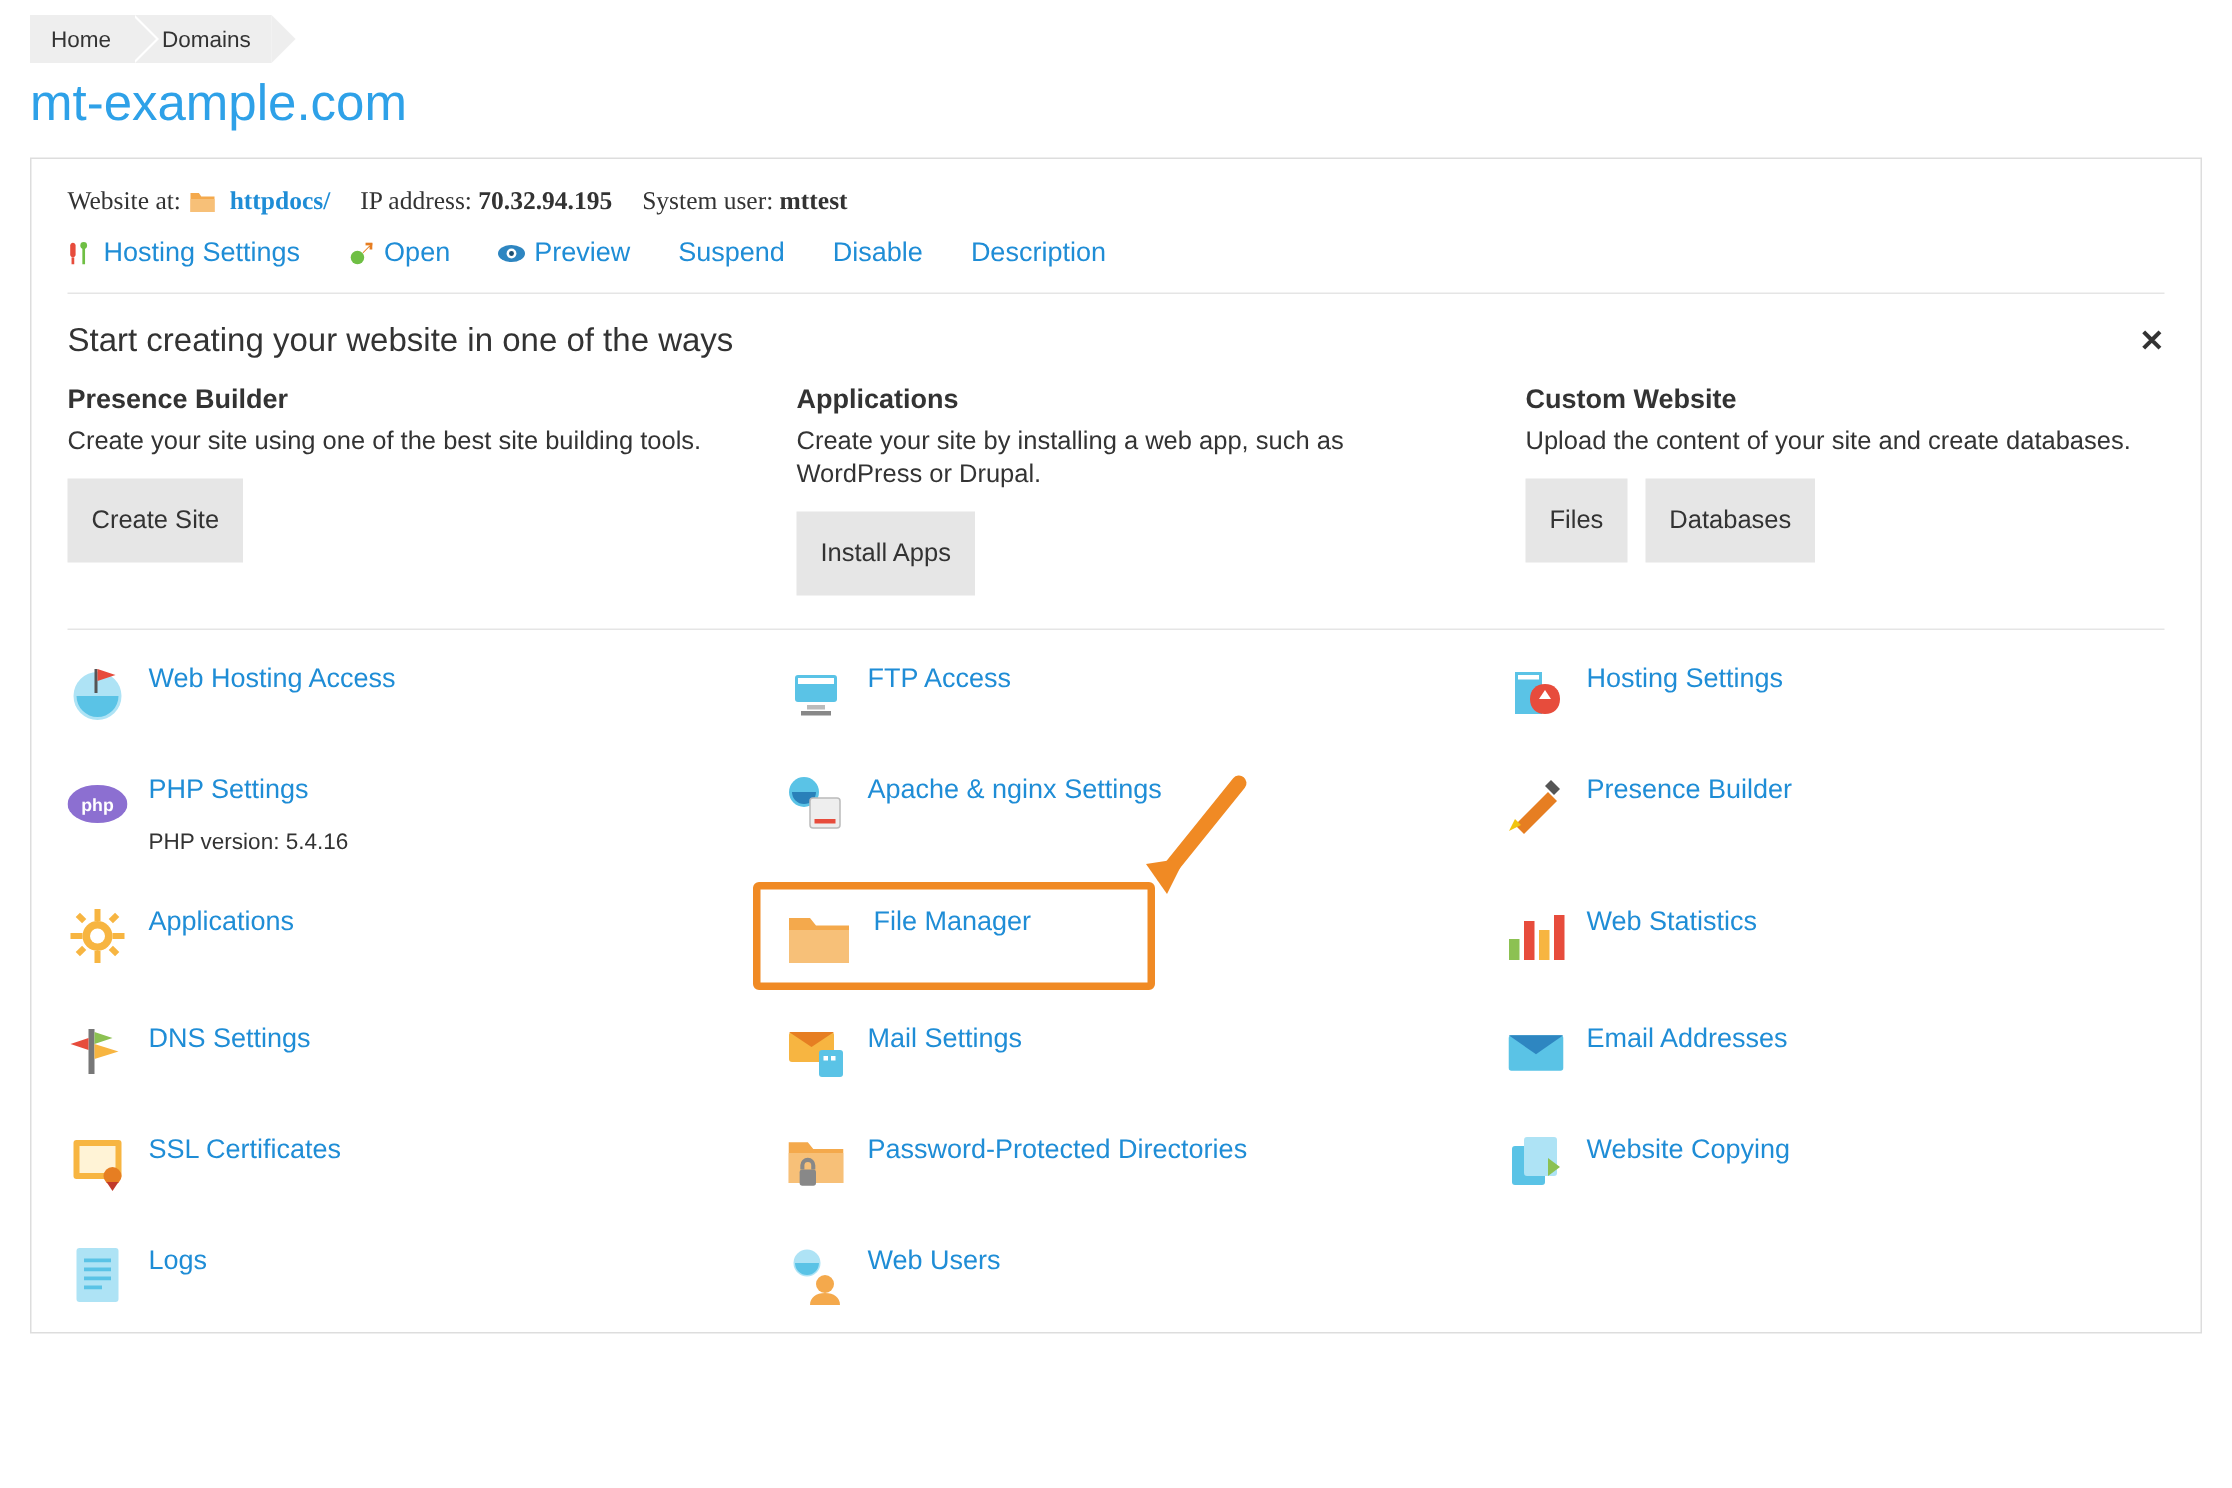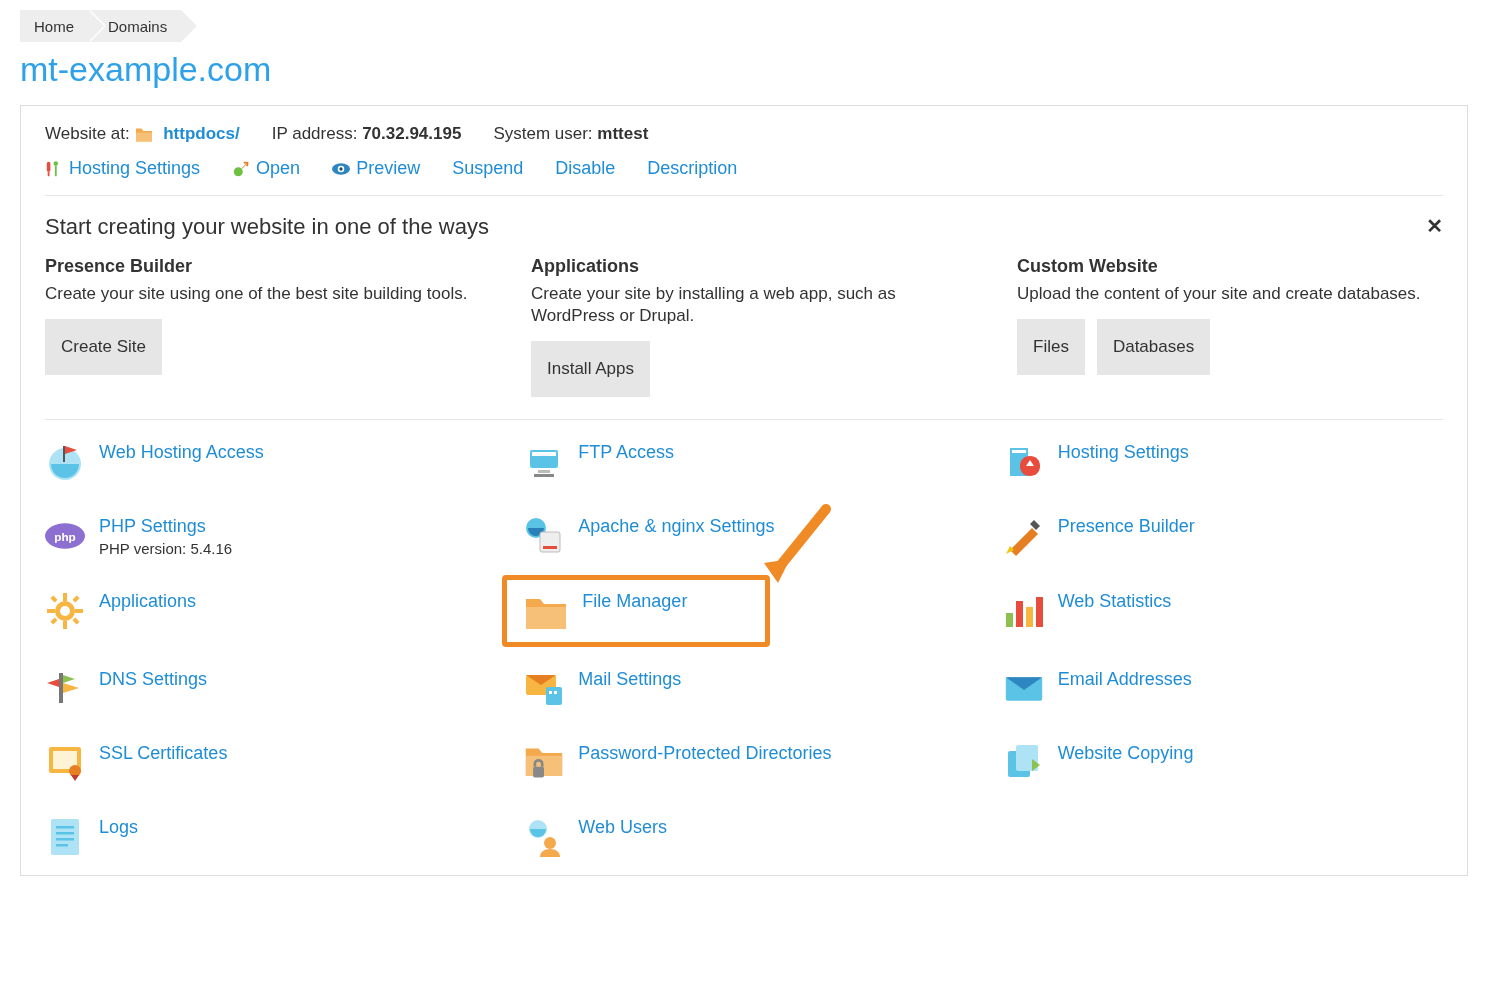--- a/index.html
+++ b/index.html
@@ -53,23 +53,24 @@
   }
 
   .panel {
     border: 1px solid #ddd;
     padding: 18px 24px;
   }
 
   .meta-row {
     display: flex;
     align-items: center;
-    gap: 32px;
+    gap: 20px;
     font-size: 17px;
     margin-bottom: 14px;
+    font-family: Liberation Serif, serif;
   }
   .meta-row .folder-icon {
     display: inline-block;
     width: 20px; height: 16px;
     vertical-align: middle;
     margin-right: 4px;
   }
   .meta-row b { font-weight: 600; }
 
   .action-row {
@@ -78,20 +79,21 @@
     gap: 32px;
     padding-bottom: 16px;
     border-bottom: 1px solid #e5e5e5;
     font-size: 18px;
   }
   .action-row .item { display: inline-flex; align-items: center; gap: 6px; }
   .action-row .icon-slot { width: 18px; height: 18px; display: inline-flex; align-items:center; justify-content:center;}
 
   .section-head {
     display: flex;
+    align-items: center;
     justify-content: space-between;
     margin-top: 18px;
     margin-bottom: 16px;
   }
   .section-head h2 { font-size: 22px; font-weight: 400; }
   .close-x { font-size: 20px; font-weight: 700; cursor: pointer; }
 
   .columns {
     display: grid;
     grid-template-columns: repeat(3, 1fr);
@@ -126,21 +128,21 @@
     display: flex;
     align-items: flex-start;
     gap: 14px;
   }
   .link-tile .tile-icon {
     width: 40px; height: 40px; flex-shrink: 0;
     display: flex; align-items: center; justify-content: center;
   }
   .link-tile .tile-icon.large { width: 44px; height: 44px; }
   .link-tile .tile-text a { font-size: 18px; }
-  .link-tile .tile-text .sub { font-size: 15px; color: #333; margin-top: 3px;}
+  .link-tile .tile-text .sub { font-size: 15px; color: #333; margin-top: 16px;}
 
   .file-manager-highlight {
     position: relative;
   }
   .file-manager-highlight .highlight-box {
     position: absolute;
     left: -22px; top: -16px;
     width: 268px; height: 72px;
     border: 5px solid #f08a24;
     border-radius: 4px;

